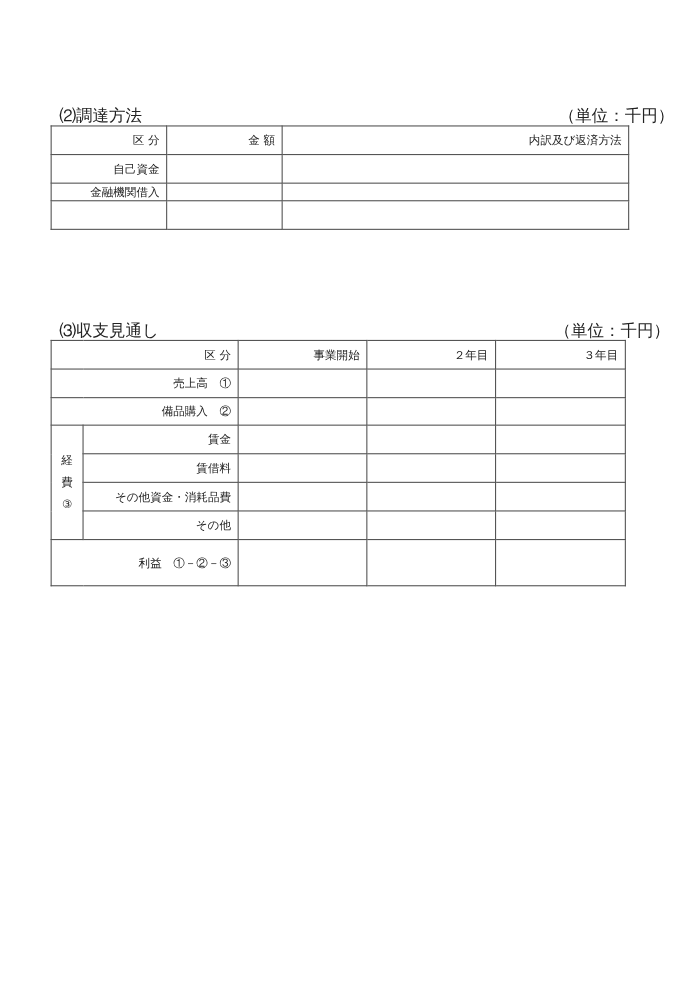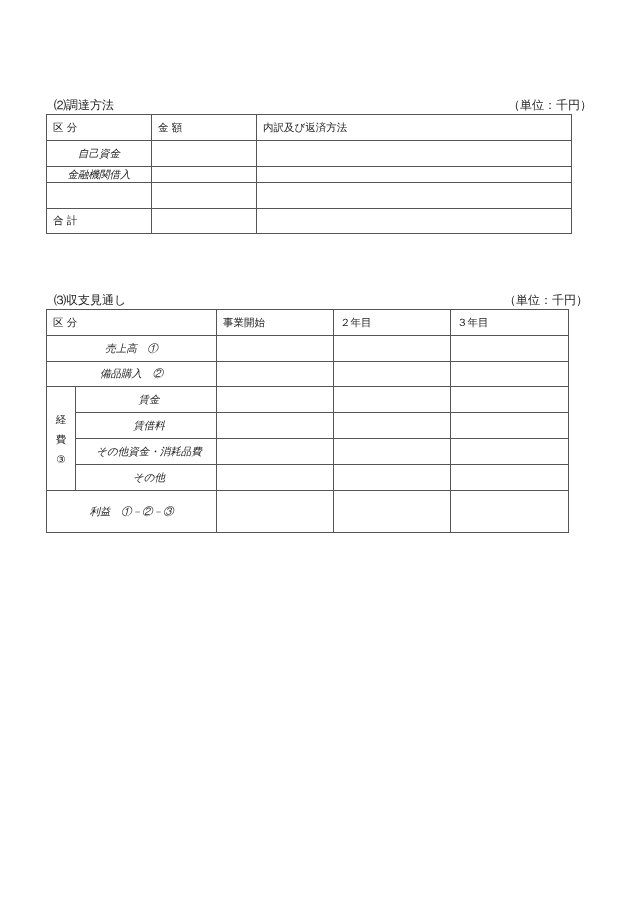--- a/index.html
+++ b/index.html
@@ -1,22 +1,22 @@
 <!DOCTYPE html>
 <html><head>
 <meta charset="utf-8">
 <style>
   html, body { margin:0; padding:0; }
   body { width:630px; height:903px; background:#ffffff; position:relative; overflow:hidden;
          font-family:"DejaVu Serif", "Liberation Serif", serif; color:#222; }
-  .caption { position:absolute; font-size:12px; line-height:12px; color:#222; }
+  .caption { position:absolute; font-size:15px; line-height:12px; color:#222; }
   table { position:absolute; border-collapse:collapse; table-layout:fixed; }
   td { border:1px solid #555; font-size:10.5px; padding:0 6px; color:#222; white-space:nowrap; }
-  td.c { text-align:left; }
-  td.l { text-align:center;font-style:italic; }
+  td.c { text-align:right; }
+  td.l { text-align:right; }
   td.vert { text-align:center; padding:0; line-height:20px; white-space:normal; }
 </style>
 </head>
 <body>
 
 <div class="caption" style="left:54px; top:99px;">⑵調達方法</div>
 <div class="caption" style="left:508px; top:99px;">（単位：千円）</div>
 
 <table style="left:46px; top:114px; width:525px;">
   <colgroup>
@@ -35,25 +35,20 @@
     <td></td>
     <td></td>
   </tr>
   <tr style="height:16px">
     <td class="l">金融機関借入</td>
     <td></td>
     <td></td>
   </tr>
   <tr style="height:26px">
     <td class="l"></td>
-    <td></td>
-    <td></td>
-  </tr>
-  <tr style="height:25px">
-    <td class="c">合 計</td>
     <td></td>
     <td></td>
   </tr>
 </tbody>
   </table>
 
 <div class="caption" style="left:54px; top:294px;text-align:right;">⑶収支見通し</div>
 <div class="caption" style="left:504px; top:294px;">（単位：千円）</div>
 
 <table style="left:46px; top:309px; width:522px;">

